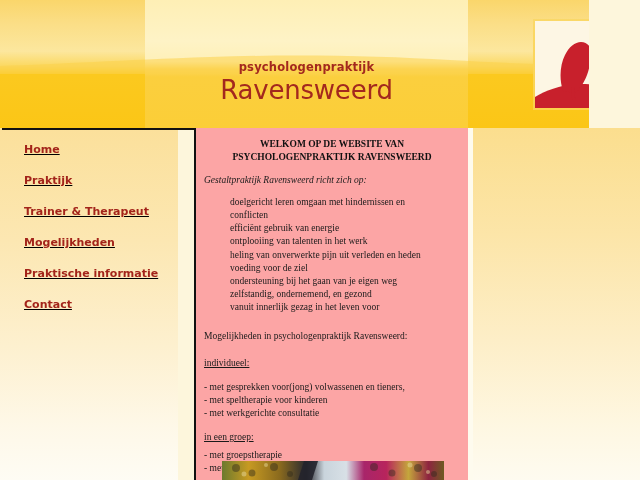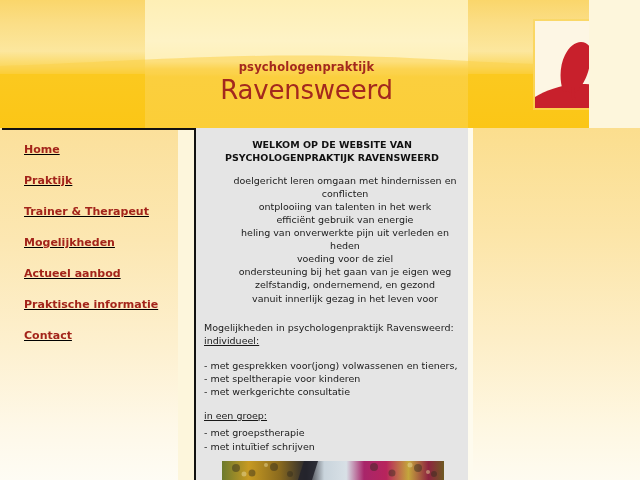--- a/index.html
+++ b/index.html
@@ -72,34 +72,35 @@
     display:block;
     font-size:11px; font-weight:bold; color:#A3241A;
     text-decoration:none; line-height:1;
     margin-bottom:20px;
     cursor:pointer;
   }
 
   
   #content {
     position:absolute; left:196px; top:128px; width:272px; height:352px;
-    background:#e5e5e5;
+    background:#fca5a5;
     padding:10px 8px 0 8px;
     font-size:9.5px; color:#1a1a1a; line-height:1.42;
     overflow:hidden;
+    font-family:Liberation Serif, serif;
   }
   #welcome {
     text-align:center; font-weight:bold; font-size:9.5px;
     color:#111; line-height:1.4; margin-bottom:9px;
   }
   #intro { font-style:italic; font-size:9.5px; margin-bottom:9px; }
-  #focus-list { list-style:none; margin:0 0 16px 26px;text-align:center; }
+  #focus-list { list-style:none; margin:0 0 16px 26px; }
   #focus-list li { font-size:9.5px; line-height:1.38; }
 
-  #mog-line { font-size:9.5px; margin-bottom:0; }
+  #mog-line { font-size:9.5px; margin-bottom:13px; }
 
   .grp { margin-bottom:11px; }
   .grp-head {
     font-size:9.5px; text-decoration:underline; margin-bottom:4px;
   }
   .grp-head.spaced { margin-bottom:11px; }
   .grp ul { list-style:none; }
   .grp ul li { font-size:9.5px; line-height:1.38; }
 
   
@@ -143,38 +144,38 @@
 
 <div id="col-left"></div>
 <div id="col-right-edge"></div>
 <div id="col-right" style="left:473px;width:167px;"></div>
 
 <nav id="nav">
   <a class="nav-item" href="#">Home</a>
   <a class="nav-item" href="#">Praktijk</a>
   <a class="nav-item" href="#">Trainer &amp; Therapeut</a>
   <a class="nav-item" href="#">Mogelijkheden</a>
-  <a class="nav-item" href="#">Actueel aanbod</a>
   <a class="nav-item" href="#">Praktische informatie</a>
   <a class="nav-item" href="#">Contact</a>
 </nav>
 
 <main id="content">
 
   <div id="welcome">
     <div>WELKOM OP DE WEBSITE VAN</div>
     <div>PSYCHOLOGENPRAKTIJK RAVENSWEERD</div>
   </div>
 
+  <p id="intro">Gestaltpraktijk Ravensweerd richt zich op:</p>
 
   <ul id="focus-list">
     <li>doelgericht leren omgaan met hindernissen en</li>
     <li>conflicten</li>
+    <li>efficiënt gebruik van energie</li>
     <li>ontplooiing van talenten in het werk</li>
-    <li>efficiënt gebruik van energie</li>
     <li>heling van onverwerkte pijn uit verleden en heden</li>
     <li>voeding voor de ziel</li>
     <li>ondersteuning bij het gaan van je eigen weg</li>
     <li>zelfstandig, ondernemend, en gezond</li>
     <li>vanuit innerlijk gezag in het leven voor</li>
   </ul>
 
   <p id="mog-line">Mogelijkheden in psychologenpraktijk Ravensweerd:</p>
 
   <section class="grp">

